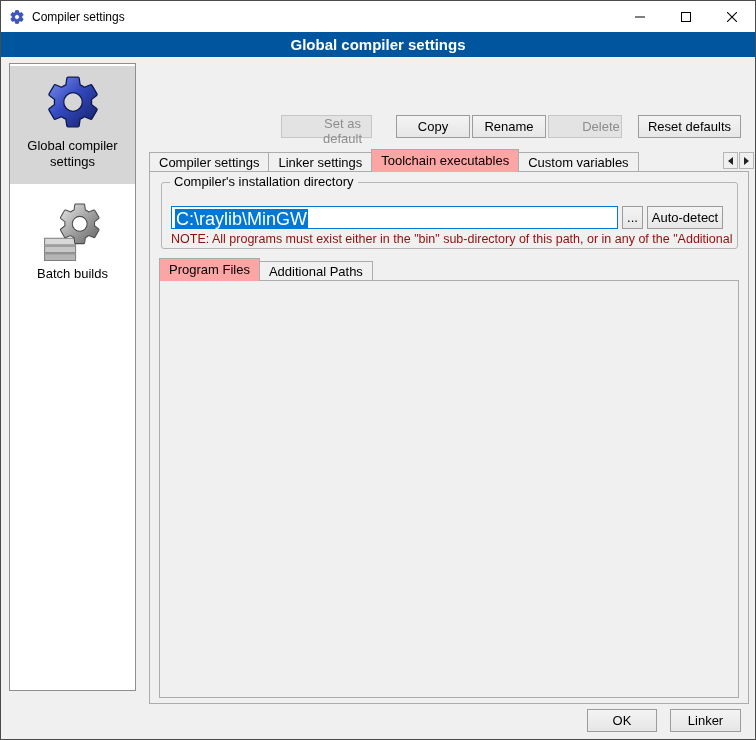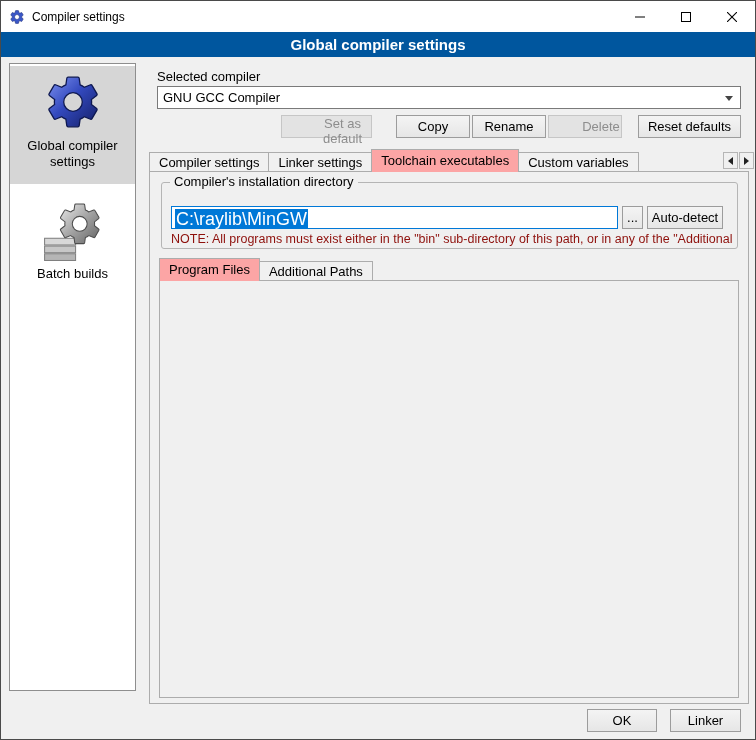--- a/index.html
+++ b/index.html
@@ -121,25 +121,20 @@
         <rect x="1" y="18.2" width="12" height="2.6" fill="#C7C7C7" stroke="#7F7F7F" stroke-width="0.4"></rect>
         <rect x="1" y="21.2" width="12" height="2.6" fill="#B5B5B5" stroke="#7F7F7F" stroke-width="0.4"></rect>
         <g transform="translate(5,0) scale(0.8)">
           <path fill="url(#ggray2)" stroke="#4C4C4C" stroke-width="0.5" fill-rule="evenodd" d="M19.14 12.94c.04-.3.06-.61.06-.94 0-.32-.02-.64-.07-.94l2.03-1.58c.18-.14.23-.41.12-.61l-1.92-3.32c-.12-.22-.37-.29-.59-.22l-2.39.96c-.5-.38-1.03-.7-1.62-.94l-.36-2.54c-.04-.24-.24-.41-.48-.41h-3.84c-.24 0-.43.17-.47.41l-.36 2.54c-.59.24-1.13.57-1.62.94l-2.39-.96c-.22-.08-.47 0-.59.22L2.74 8.87c-.12.21-.08.47.12.61l2.03 1.58c-.05.3-.09.63-.09.94s.02.64.07.94l-2.03 1.58c-.18.14-.23.41-.12.61l1.92 3.32c.12.22.37.29.59.22l2.39-.96c.5.38 1.03.7 1.62.94l.36 2.54c.05.24.24.41.48.41h3.84c.24 0 .44-.17.47-.41l.36-2.54c.59-.24 1.13-.56 1.62-.94l2.39.96c.22.08.47 0 .59-.22l1.92-3.32c.12-.22.07-.47-.12-.61l-2.01-1.58zM12 15.6c-1.98 0-3.6-1.62-3.6-3.6s1.62-3.6 3.6-3.6 3.6 1.62 3.6 3.6-1.62 3.6-3.6 3.6z"></path>
         </g>
       </svg>
       <div class="side-label">Batch builds</div>
     </div>
   </div>
 
-  <div class="field-label" style="left:156px;top:64px;">Selected compiler</div>
-  <div class="combo white" style="position:absolute;left:156px;top:85px;width:584px;height:23px;">
-    <span>GNU GCC Compiler</span>
-    <span class="chev"></span>
-  </div>
 
   <button class="btn disabled" style="left:280px;top:114px;width:91px;">Set as default</button>
   <button class="btn" style="left:395px;top:114px;width:74px;">Copy</button>
   <button class="btn" style="left:471px;top:114px;width:74px;">Rename</button>
   <button class="btn disabled" style="left:547px;top:114px;width:74px;">Delete</button>
   <button class="btn" style="left:637px;top:114px;width:103px;">Reset defaults</button>
 
   <div class="tabstrip" style="left:148px;top:148px;width:574px;">
     <span class="tab">Compiler settings</span>
     <span class="tab">Linker settings</span>

